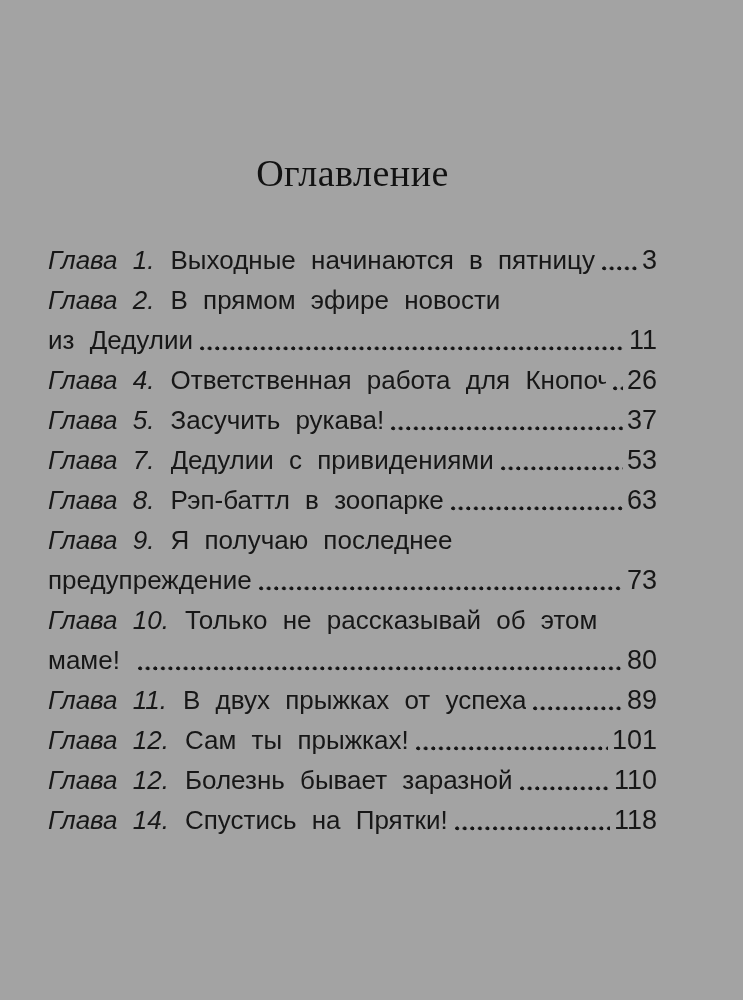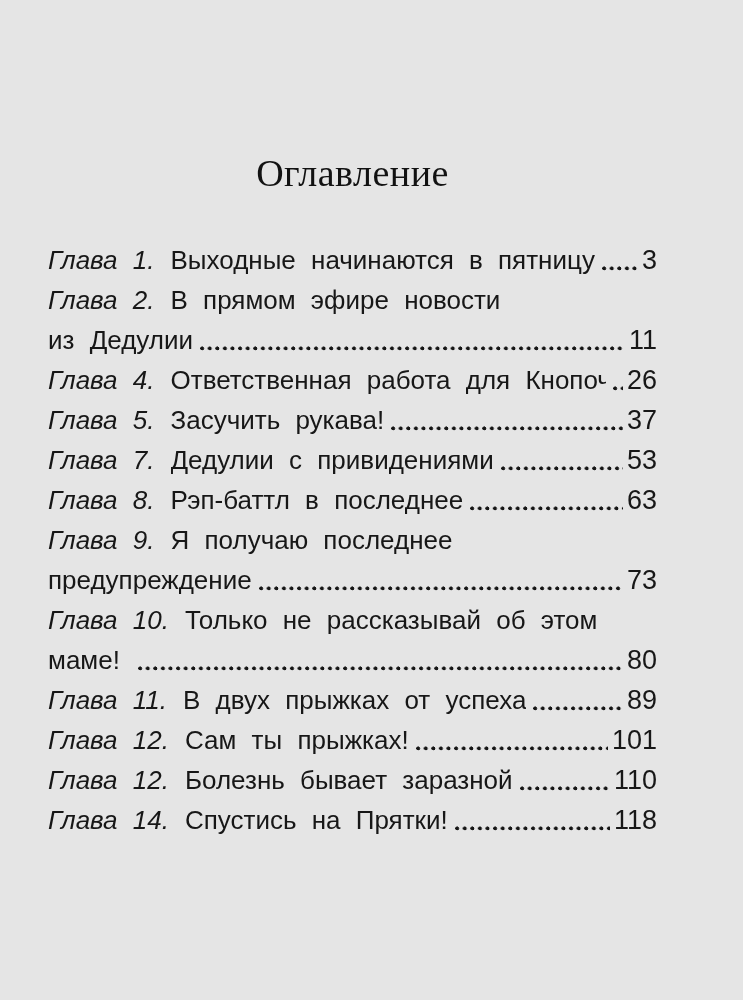--- a/index.html
+++ b/index.html
@@ -5,21 +5,21 @@
   * { box-sizing: border-box; }
   html, body { margin: 0; padding: 0; }
   body {
     background: #ffffff;
     font-family: "Liberation Sans", sans-serif;
   }
   .page {
     position: relative;
     width: 743px;
     height: 1000px;
-    background: #e5e5e5;
+    background: #a3a3a3;
     color: #171717;
     overflow: hidden;
   }
   .content {
     padding: 0 86px 0 48px; 
   }
   .page-title {
     font-family: "Liberation Serif", serif;
     font-weight: 400;
     font-size: 38px;
@@ -126,21 +126,21 @@
           <span class="lab">Глава 7.</span>
           <span class="tit">Дедулии с привидениями</span>
           <span class="dots"></span>
           <span class="num">53</span>
         </div>
       </div>
 
       <div>
         <div class="line">
           <span class="lab">Глава 8.</span>
-          <span class="tit">Рэп-баттл в последнее</span>
+          <span class="tit">Рэп-баттл в зоопарке</span>
           <span class="dots"></span>
           <span class="num">63</span>
         </div>
       </div>
 
       <div>
         <div class="line">
           <span class="lab">Глава 9.</span>
           <span class="tit">Я получаю последнее</span>
         </div>

